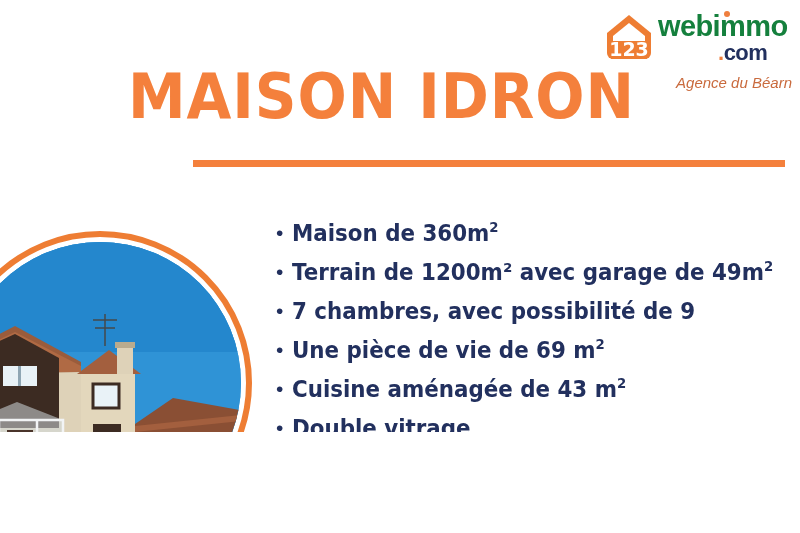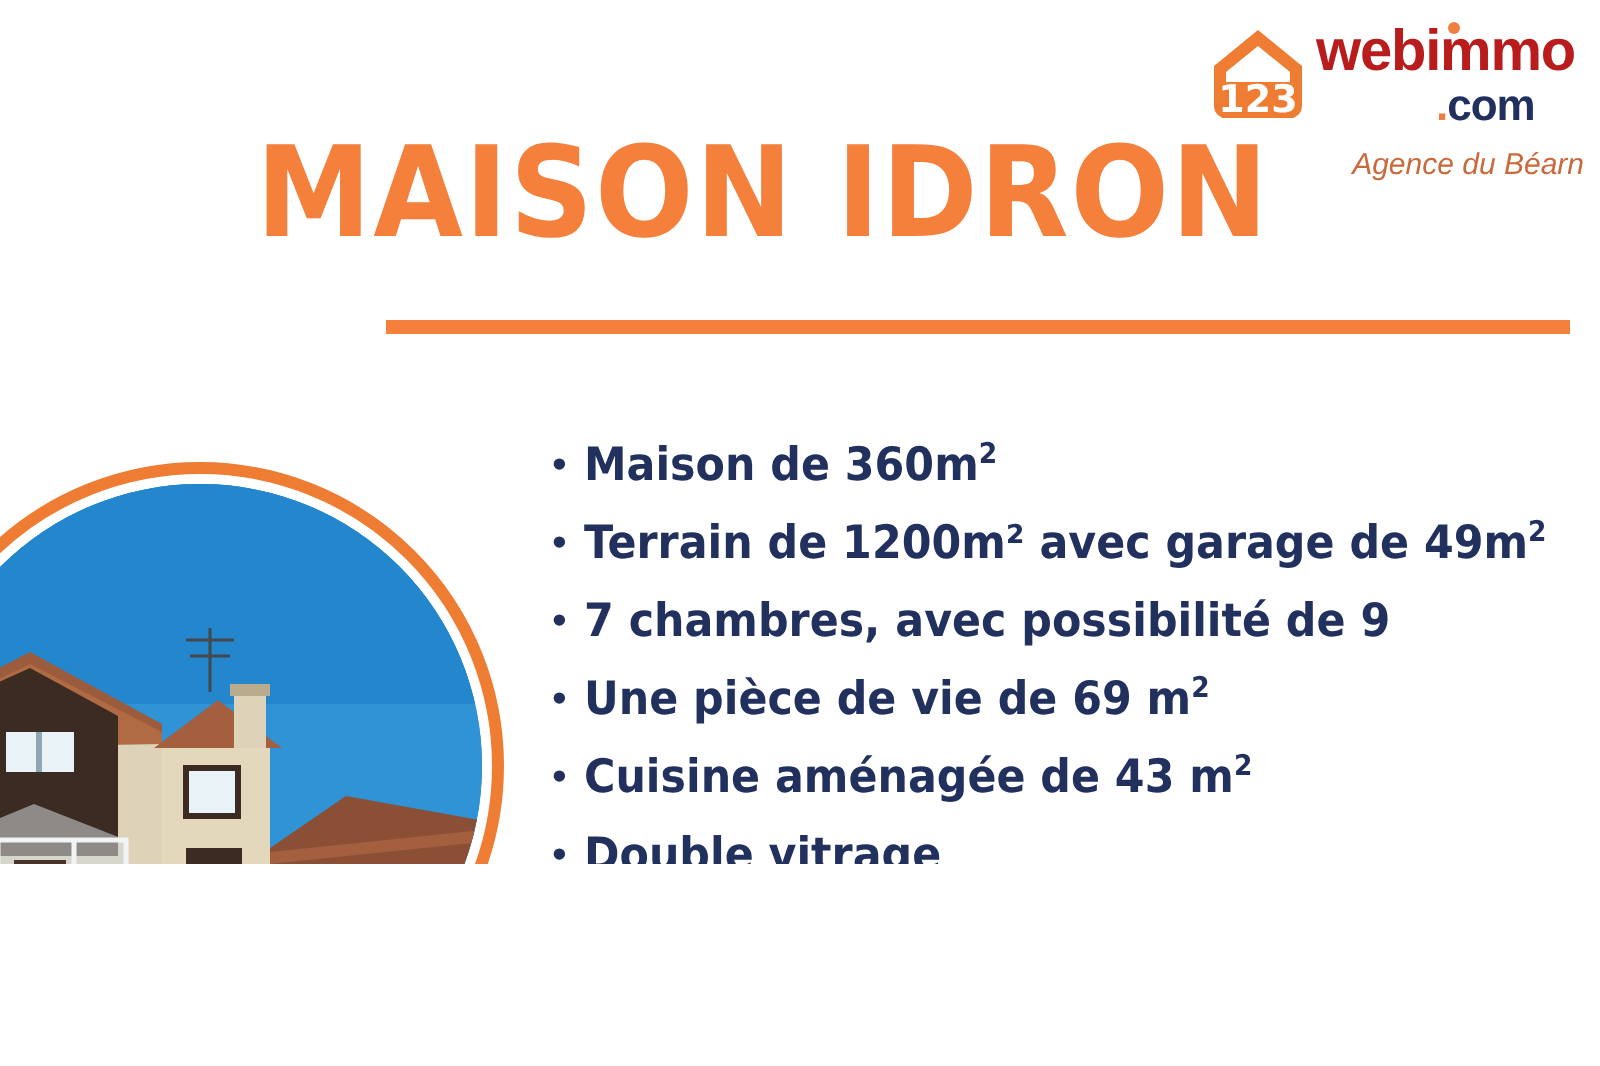--- a/index.html
+++ b/index.html
@@ -47,21 +47,21 @@
     height: 50px;
   }
   #logo-mark svg { display: block; }
   #logo-wordmark {
     position: absolute;
     left: 58px;
     top: 1px;
     font-size: 29px;
     line-height: 30px;
     font-weight: bold;
-    color: #b91c1c;
+    color: #15803d;
     letter-spacing: -0.6px;
     white-space: nowrap;
   }
   #logo-dotcom {
     position: absolute;
     left: 118px;
     top: 30px;
     font-size: 22px;
     line-height: 26px;
     font-weight: bold;

